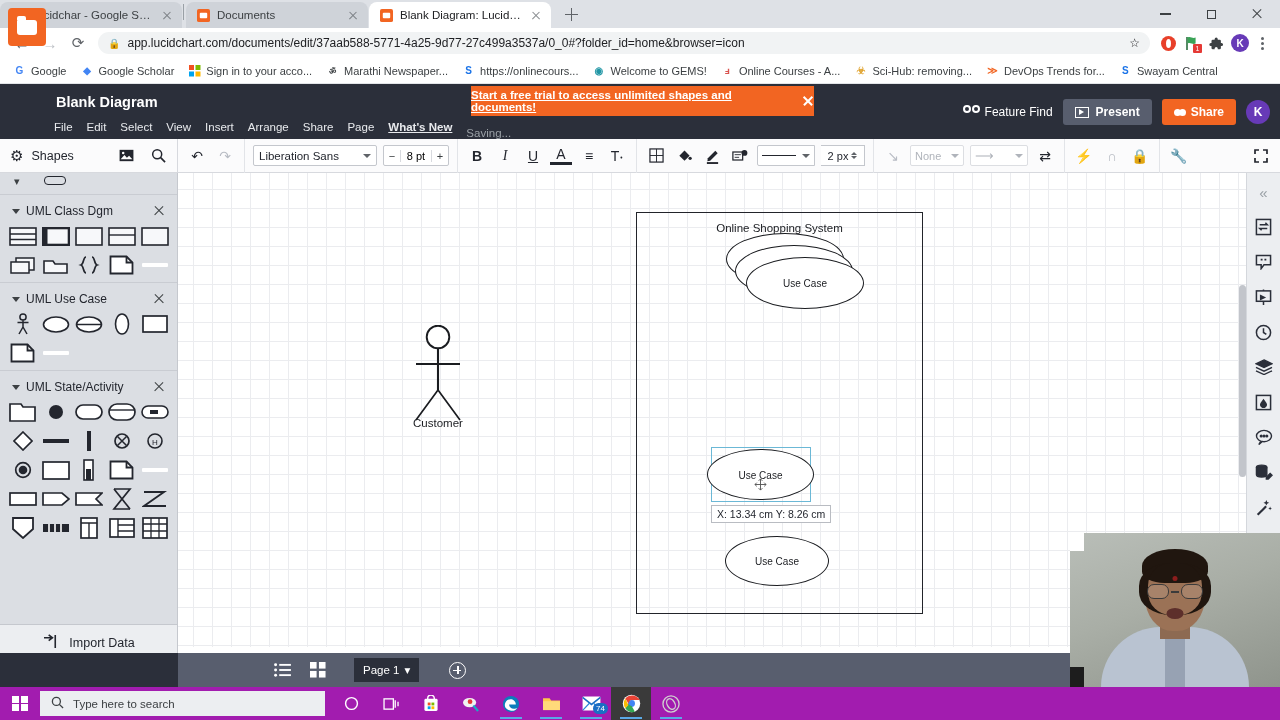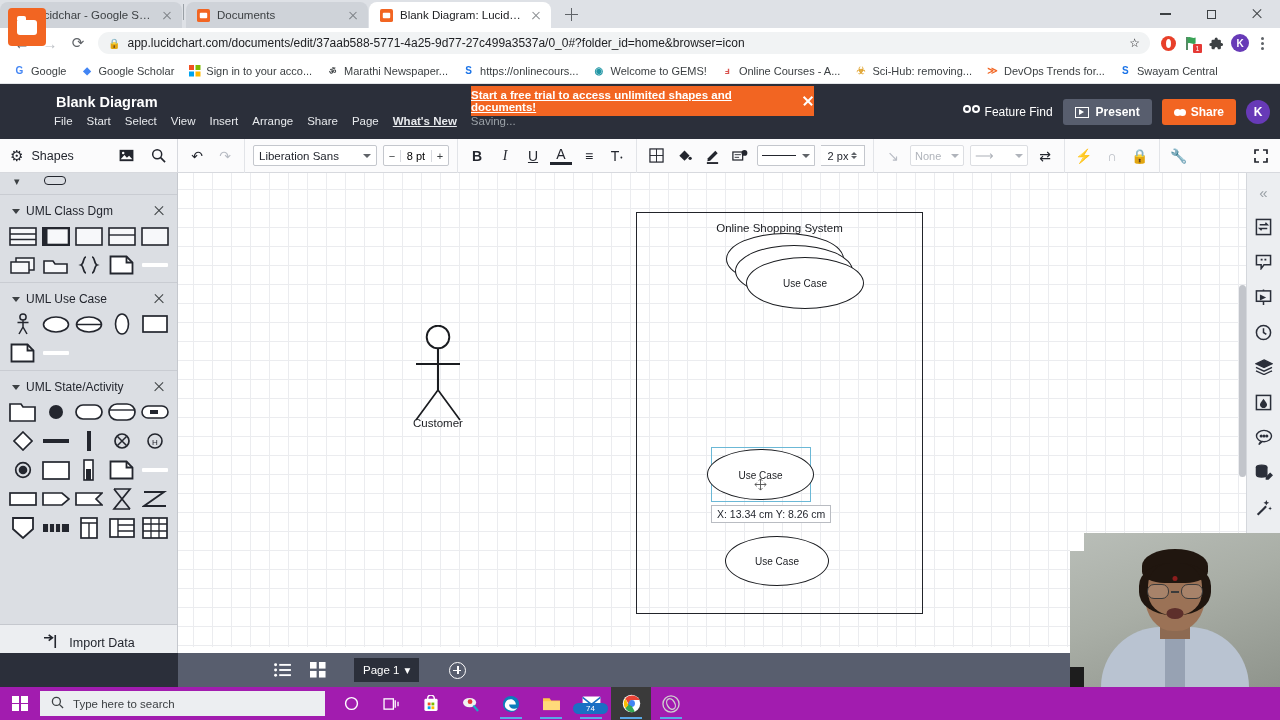--- a/index.html
+++ b/index.html
@@ -95,21 +95,21 @@
   .lc-logo {
     position:absolute; left:8px; top:8px; width:38px;height:38px;background:#f26522;border-radius:4px;
     display:flex;align-items:center;justify-content:center;
   }
   .lc-logo .folder { width:20px;height:15px;background:#fff;border-radius:1px 3px 3px 3px; position:relative;}
   .lc-logo .folder::before{content:'';position:absolute;top:-4px;left:0;width:9px;height:4px;background:#fff;border-radius:2px 2px 0 0;}
   .doc-title { position:absolute; left:56px; top:94px; font-size:14.5px; font-weight:bold; color:#fff; }
   .lc-menu { position:absolute; left:54px; top:115px; display:flex; align-items:center; gap:14px; font-size:11.5px; color:#e8eaed;}
   .lc-menu .mi { cursor:default; }
   .lc-menu .mi.hl { text-decoration: underline; font-weight:bold; }
-  .lc-menu .saving { color:#9aa0a6; }
+  .lc-menu .saving { color:#9aa0a6;margin-top:12px; }
 
   .trial-banner {
     position:absolute; left:471px; top:86px; width:343px; height:30px;
     background:#f26522; display:flex; align-items:center; justify-content:center; gap:14px;
   }
   .trial-banner .txt { font-size:11.5px; color:#fff; font-weight:bold; text-decoration:underline; }
   .trial-banner .x { position:relative; width:12px;height:12px; }
   .trial-banner .x::before,.trial-banner .x::after{content:'';position:absolute;left:0;top:5.3px;width:12px;height:1.6px;background:#fff;}
   .trial-banner .x::before{transform:rotate(45deg);} .trial-banner .x::after{transform:rotate(-45deg);}
 
@@ -437,21 +437,21 @@
       </div>
   </div>
 
   <div class="lc-header"></div>
   <div class="lc-logo">
       <span class="folder"></span>
     </div>
   <div class="doc-title">Blank Diagram</div>
   <div class="lc-menu">
     <span class="mi">File</span>
-    <span class="mi">Start</span>
+    <span class="mi">Edit</span>
     <span class="mi">Select</span>
     <span class="mi">View</span>
     <span class="mi">Insert</span>
     <span class="mi">Arrange</span>
     <span class="mi">Share</span>
     <span class="mi">Page</span>
     <span class="mi hl">What's New</span>
     <span class="saving">Saving...</span>
   </div>
 
@@ -1098,21 +1098,21 @@
             <path d="M1 2.5h7l1.6 2.2H19V15H1z" fill="#ffc84a"></path>
             <path d="M1 5.5h18V15H1z" fill="#ffda7a"></path>
           </svg>
         </div>
       <div class="tb-app running" style="position:relative">
         <svg width="19" height="15" viewBox="0 0 20 16">
             <rect x="0.5" y="0.5" width="19" height="15" rx="1" fill="#fff"></rect>
             <path d="M0.5 1.5L10 9 19.5 1.5" fill="none" stroke="#1a6fc4" stroke-width="1.6"></path>
             <path d="M0.8 15L8 7.5M19.2 15L12 7.5" stroke="#2f86d9" stroke-width="1.3" fill="none"></path>
           </svg>
-        <span style="position:absolute;right:3px;bottom:6px;background:#1a6fc4;color:#fff;font-size:8px;border-radius:8px;padding:0 13px;line-height:11px;">74</span>
+        <span style="position:absolute;right:3px;bottom:6px;background:#1a6fc4;color:#fff;font-size:8px;border-radius:8px;padding:0 3px;line-height:11px;">74</span>
       </div>
       <div class="tb-app running active">
         <svg width="19" height="19" viewBox="0 0 24 24">
             <circle cx="12" cy="12" r="11" fill="#fff"></circle>
             <path fill="#4285F4" d="M12 7.6a4.4 4.4 0 1 1 0 8.8 4.4 4.4 0 0 1 0-8.8z"></path>
             <path fill="#34A853" d="M12 23c2.5 0 4.2-1 4.2-1l-4-6.8c-1.9-.2-3.2-1.5-3.6-2.9L4.2 18A11 11 0 0 0 12 23z"></path>
             <path fill="#FBBC05" d="M8.1 13.9L4.3 5.8A11 11 0 0 0 4.2 18l4-4.1z"></path>
             <path fill="#EA4335" d="M12 7.6h10.4A11 11 0 0 0 4.3 5.8l3.9 6.6c.5-2.7 2-4.8 3.8-4.8z"></path>
           </svg>
       </div>

